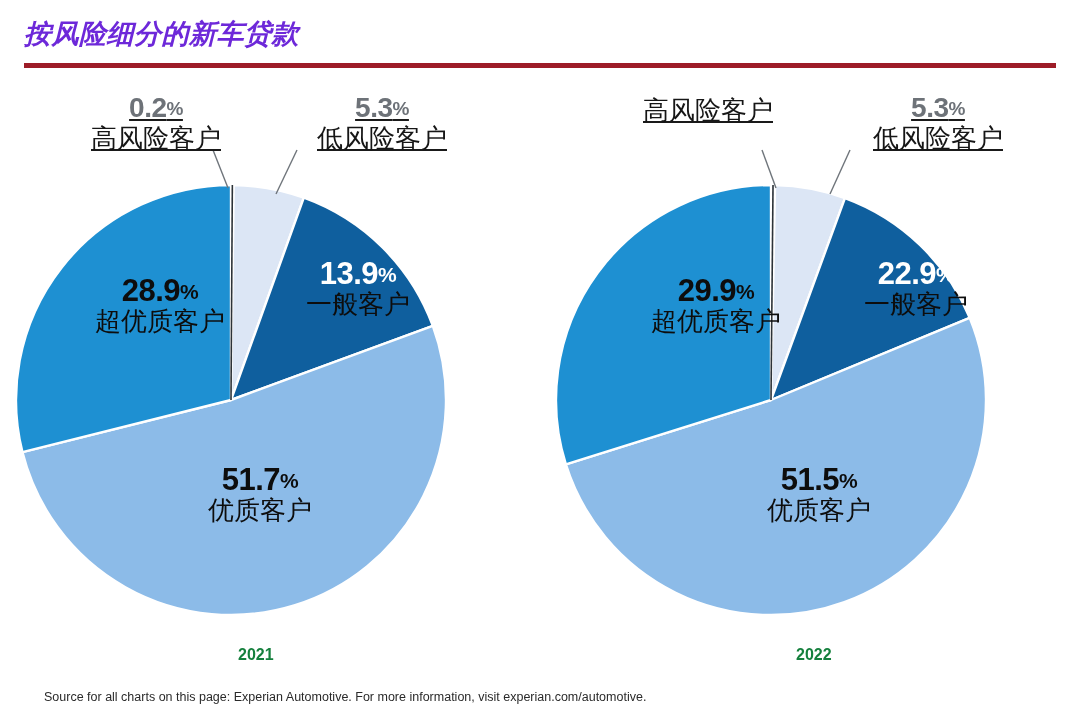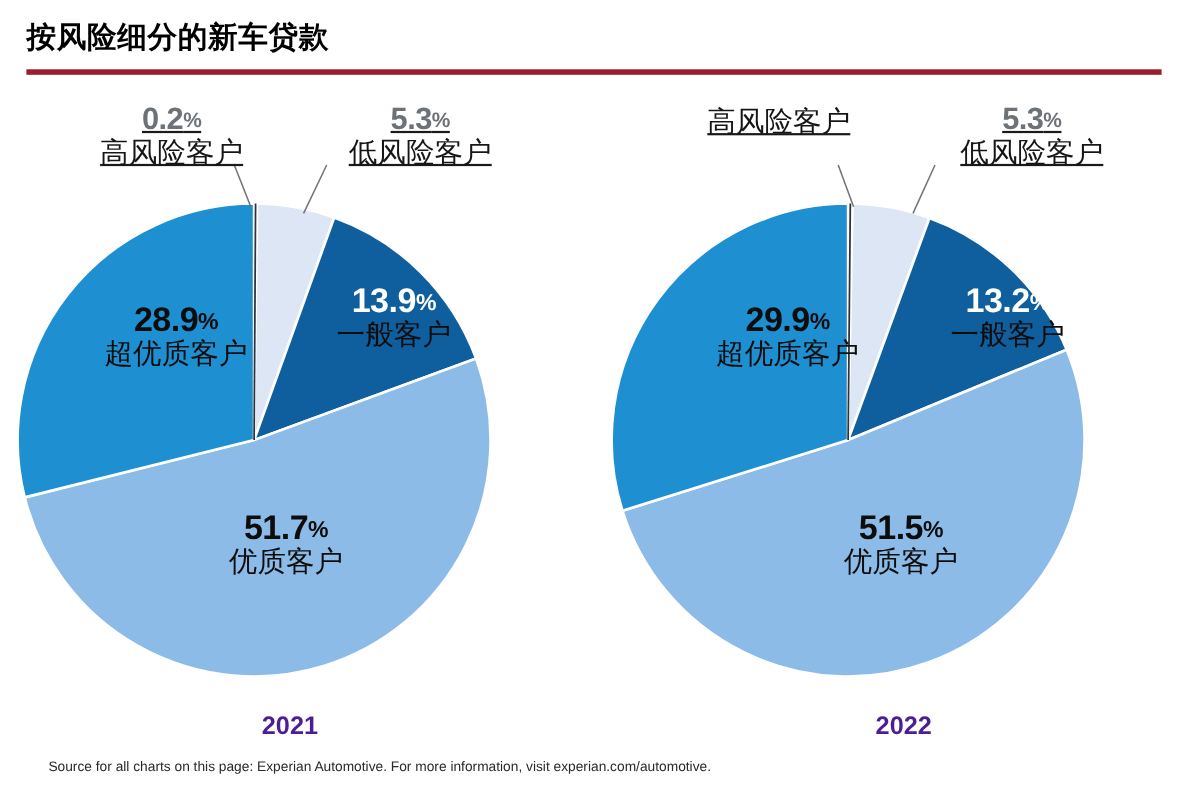--- a/index.html
+++ b/index.html
@@ -22,22 +22,23 @@
     left: 0; top: 0;
     width: 1080px;
   }
   #page-title {
     position: absolute;
     left: 24px;
     top: 16px;
     font-size: 27px;
     font-weight: bold;
     letter-spacing: 0.5px;
-    color: #000000;
-    white-space: nowrap;
+    color: #6d28d9;
+    white-space: nowrap;
+    font-style: italic;
   }
   #title-rule {
     position: absolute;
     left: 24px;
     top: 63px;
     width: 1032px;
     height: 5px;
     background: #9d1c28;
   }
 
@@ -119,23 +120,23 @@
     font-size: 26px;
     line-height: 1.05;
   }
   .lab-dark .pct, .lab-dark .name { color: #0d0d0d; }
   .lab-light .pct { color: #ffffff; }
   .lab-light .name { color: #0d0d0d; }
 
   
   .year-caption {
     position: absolute;
-    font-size: 23px;
-    font-weight: bold;
-    color: #4c1d95;
+    font-size: 16px;
+    font-weight: bold;
+    color: #15803d;
     letter-spacing: 0px;
     white-space: nowrap;
   }
 
   
   #footer-source {
     position: absolute;
     left: 24px;
     top: 690px;
     font-size: 12.5px;
@@ -209,21 +210,21 @@
     <div class="callout callout-high" id="callout-2022-high" style="left:58px; top:16px; width:220px;">
       <span class="name">高风险客户</span>
     </div>
 
     <div class="callout callout-low" id="callout-2022-low" style="left:288px; top:16px; width:220px;">
       <span class="pct"><span>5.3</span><span class="sym">%</span></span>
       <span class="name">低风险客户</span>
     </div>
 
     <div class="slice-label lab-light" id="label-2022-nearprime" style="left:281px; top:180px; width:190px;">
-      <span class="pct"><span>13.2</span><span class="sym">%</span></span>
+      <span class="pct"><span>22.9</span><span class="sym">%</span></span>
       <span class="name">一般客户</span>
     </div>
 
     <div class="slice-label lab-dark" id="label-2022-prime" style="left:184px; top:386px; width:190px;">
       <span class="pct"><span>51.5</span><span class="sym">%</span></span>
       <span class="name">优质客户</span>
     </div>
 
     <div class="slice-label lab-dark" id="label-2022-superprime" style="left:76px; top:197px; width:200px;">
       <span class="pct"><span>29.9</span><span class="sym">%</span></span>

